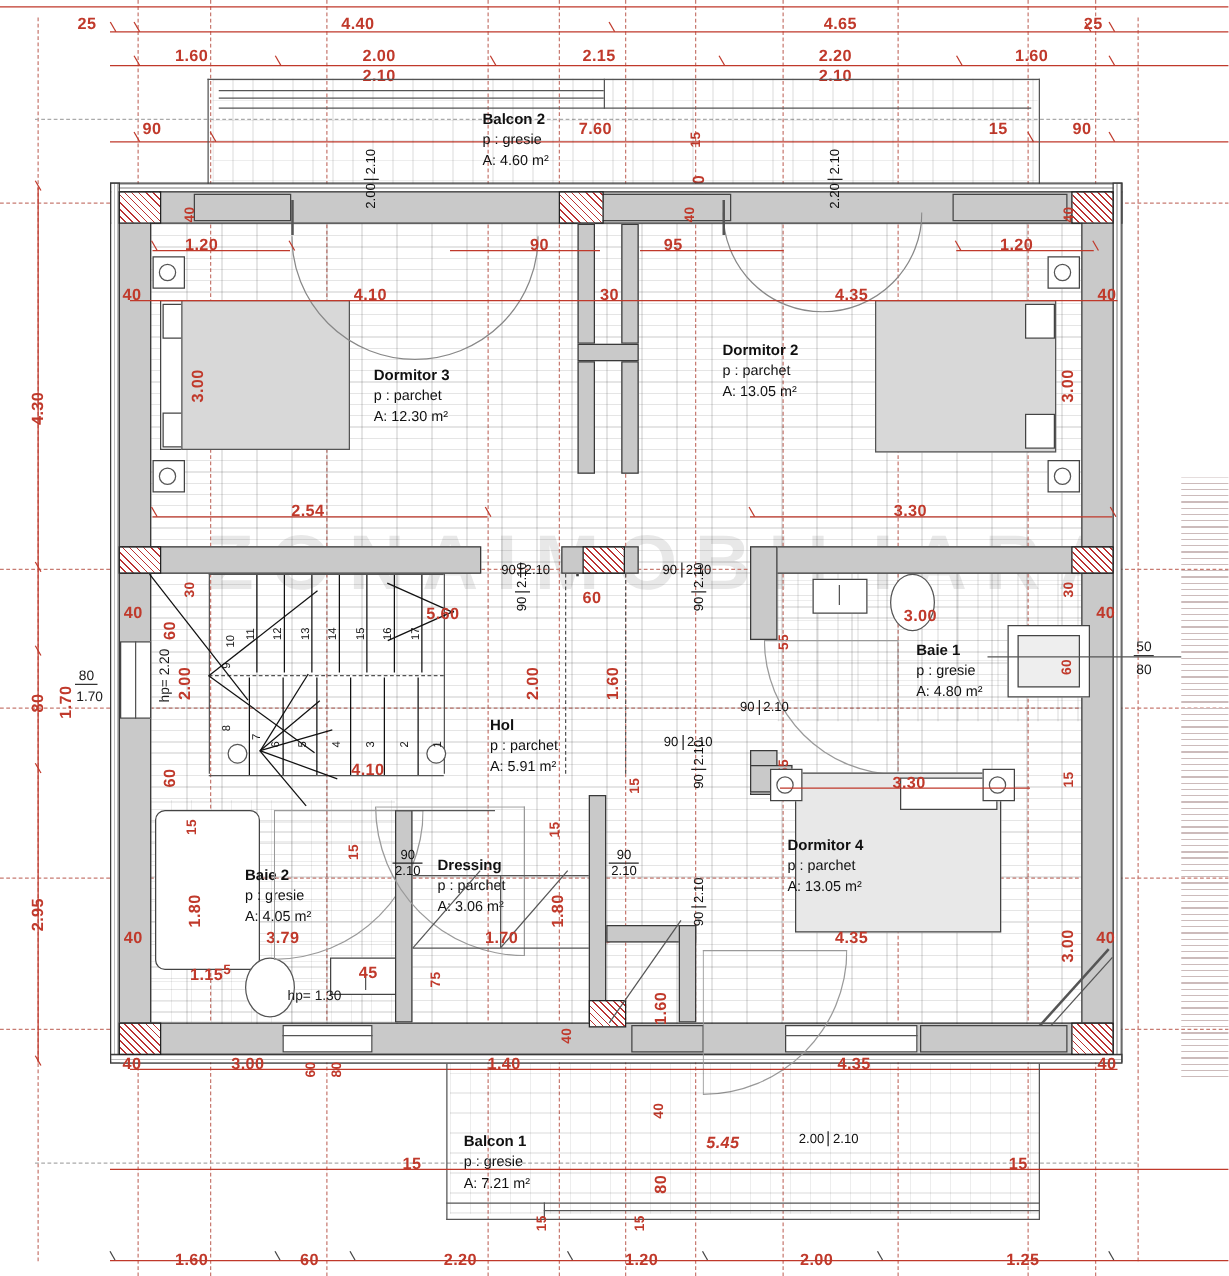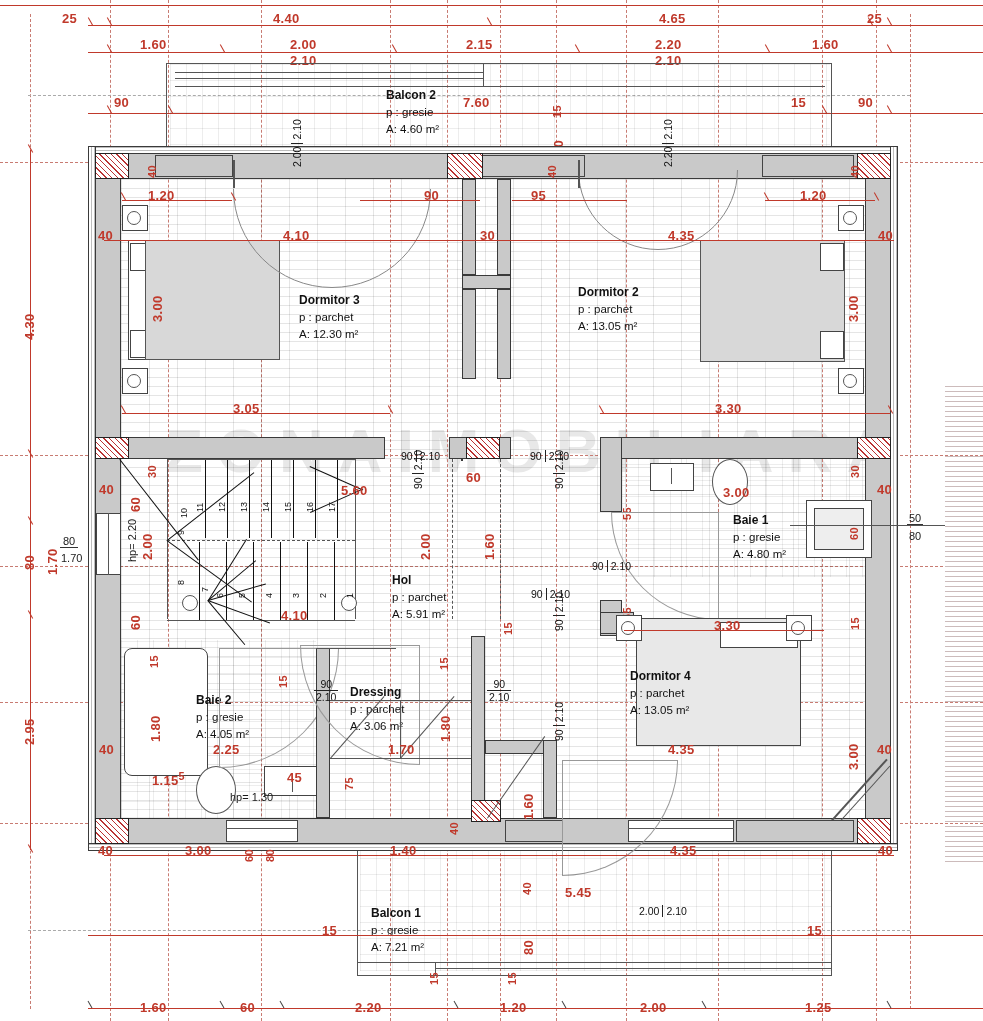--- a/index.html
+++ b/index.html
@@ -222,21 +222,21 @@
   <div class="blinev" style="left:233px;top:160px;height:28px;border-left-width:2px;"></div>
 
   <div class="furn" style="left:700px;top:240px;width:145px;height:122px;background:#d8d8d8;border-color:#555;"></div>
   <div class="furn" style="left:820px;top:243px;width:24px;height:28px;"></div>
   <div class="furn" style="left:820px;top:331px;width:24px;height:28px;"></div>
   <div class="furn" style="left:838px;top:205px;width:26px;height:26px;"></div>
   <div class="oval" style="left:843px;top:211px;width:14px;height:14px;"></div>
   <div class="furn" style="left:838px;top:368px;width:26px;height:26px;"></div>
   <div class="oval" style="left:843px;top:374px;width:14px;height:14px;"></div>
 
-  <div class="rlabel" style="left:578px;top:284px;">
+  <div class="rlabel" style="left:578px;top:272px;">
     <div class="rn">Dormitor 2</div>
     <div class="rf">p : parchet</div>
     <div class="ra">A: 13.05 m²</div>
   </div>
 
   <div class="doorswing" style="left:578px;top:90px;width:160px;height:160px;
        border-color:#888;clip-path:polygon(0 50%,100% 50%,100% 100%,0 100%);"></div>
   <div class="blinev" style="left:578px;top:160px;height:28px;border-left-width:2px;"></div>
 
   <div class="wall" style="left:462px;top:179px;width:14px;height:96px;"></div>
@@ -270,21 +270,21 @@
   <div class="dim" style="left:98px;top:228px;">40</div>
   <div class="dim" style="left:878px;top:228px;">40</div>
   <div class="dim" style="left:480px;top:228px;">30</div>
 
   <div class="dim vert" style="left:150px;top:322px;">3.00</div>
   <div class="dim vert" style="left:846px;top:322px;">3.00</div>
 
   <div class="dline" style="left:122px;top:413px;width:268px;"></div>
   <div class="tick" style="left:119px;top:409px;"></div>
   <div class="tick" style="left:386px;top:409px;"></div>
-  <div class="dim" style="left:233px;top:401px;">3.05</div>
+  <div class="dim" style="left:233px;top:401px;">2.54</div>
 
   <div class="dline" style="left:600px;top:413px;width:290px;"></div>
   <div class="tick" style="left:597px;top:409px;"></div>
   <div class="tick" style="left:886px;top:409px;"></div>
   <div class="dim" style="left:715px;top:401px;">3.30</div>
 
   <div class="wall" style="left:95px;top:437px;width:290px;height:22px;"></div>
   <div class="col" style="left:95px;top:437px;width:34px;height:22px;"></div>
   <div class="wall" style="left:449px;top:437px;width:62px;height:22px;"></div>
   <div class="col" style="left:466px;top:437px;width:34px;height:22px;"></div>
@@ -444,21 +444,21 @@
   <div class="furn" style="left:264px;top:766px;width:60px;height:30px;"></div>
   <div class="blinev" style="left:292px;top:778px;height:14px;"></div>
 
   <div class="rlabel" style="left:196px;top:692px;">
     <div class="rn">Baie 2</div>
     <div class="rf">p : gresie</div>
     <div class="ra">A: 4.05 m²</div>
   </div>
 
   <div class="dim vert" style="left:148px;top:742px;">1.80</div>
-  <div class="dim" style="left:213px;top:742px;">2.25</div>
+  <div class="dim" style="left:213px;top:742px;">3.79</div>
   <div class="dim" style="left:152px;top:770px;"><span>1.15</span><sup>5</sup></div>
   <div class="dim" style="left:287px;top:770px;">45</div>
   <div class="blk" style="left:230px;top:791px;font-size:11px;">hp= 1.30</div>
   <div class="dim" style="left:99px;top:742px;">40</div>
   <div class="dim" style="left:877px;top:742px;">40</div>
   <div class="dim vert sm" style="left:148px;top:668px;">15</div>
   <div class="dim vert sm" style="left:277px;top:688px;">15</div>
 
   <div class="doorswing" style="left:219px;top:648px;width:120px;height:120px;
        border-color:#999;clip-path:polygon(0 0,100% 0,100% 100%,0 100%);border-radius:0 0 100% 0;"></div>
@@ -533,21 +533,21 @@
   <div class="blinev" style="left:435px;top:962px;height:14px;"></div>
 
   <div class="rlabel" style="left:371px;top:905px;">
     <div class="rn">Balcon 1</div>
     <div class="rf">p : gresie</div>
     <div class="ra">A: 7.21 m²</div>
   </div>
 
   <div class="dline" style="left:88px;top:935px;width:895px;"></div>
   <div class="dim" style="left:322px;top:923px;">15</div>
-  <div class="dim" style="left:565px;top:885px;">5.45</div>
+  <div class="dim" style="left:565px;top:906px;font-style:italic;">5.45</div>
   <div class="dim" style="left:807px;top:923px;">15</div>
   <div class="dim vert sm" style="left:428px;top:985px;">15</div>
   <div class="dim vert sm" style="left:506px;top:985px;">15</div>
   <div class="dim vert" style="left:521px;top:955px;">80</div>
   <div class="dtxt side" style="left:636px;top:905px;">
     <span class="top">2.00</span>
     <span class="bot">2.10</span>
   </div>
 
   <div class="dtxt side" style="left:291px;top:110px;transform-origin:0 0;transform:rotate(-90deg) translate(-60px,0);">

